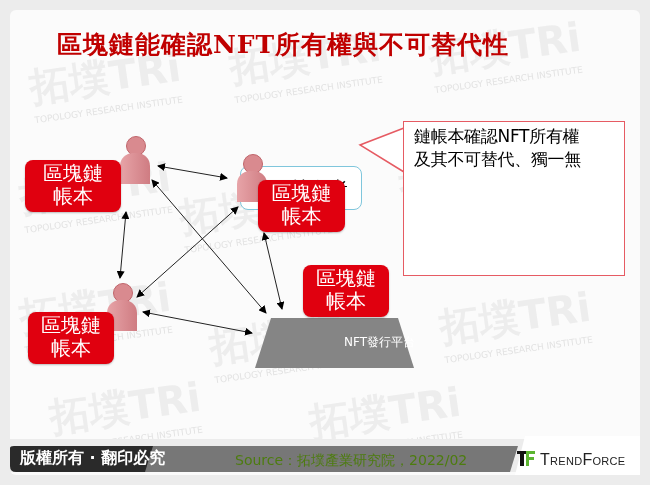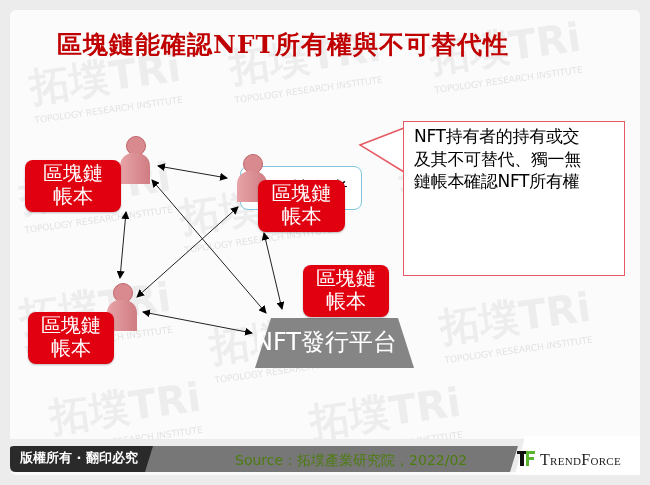--- a/index.html
+++ b/index.html
@@ -7,26 +7,26 @@
   .slide{position:absolute;left:10px;top:10px;width:630px;height:465px;background:#fbfbfb;border-radius:6px;overflow:hidden;}
   .wm{position:absolute;color:#ececec;font-weight:bold;font-size:40px;font-family:"DejaVu Sans",sans-serif;transform:rotate(-8deg);white-space:nowrap;opacity:.9;pointer-events:none;}
   .wm small{display:block;font-size:9px;font-weight:normal;color:#e0e0e0;}
   .title{position:absolute;left:0;top:28px;width:566px;text-align:center;color:#c00000;font-size:25px;font-weight:bold;font-family:"DejaVu Serif","Liberation Serif",serif;letter-spacing:1px;}
   .redbox{position:absolute;background:#e0000f;color:#fff;border-radius:8px;font-size:20px;text-align:center;line-height:23px;box-shadow:0 1px 2px rgba(0,0,0,.25);}
   .person{position:absolute;width:30px;height:48px;}
   .person .head{position:absolute;left:6px;top:0;width:18px;height:18px;border-radius:50%;background:#d98a8f;border:1px solid #c0656b;}
   .person .body{position:absolute;left:0;top:17px;width:30px;height:31px;border-radius:13px 13px 0 0;background:linear-gradient(90deg,#e7a4a8,#cf7c82);}
   .holder{position:absolute;left:240px;top:122px;width:120px;height:42px;border:1.5px solid #7fc6dc;border-radius:8px;background:#fff;font-size:19px;text-align:center;line-height:42px;color:#000;margin-top:44px;}
   .callout{position:absolute;left:403px;top:121px;width:222px;height:155px;border:1.5px solid #e65b63;background:#fff;font-size:17px;line-height:22.5px;padding:3px 0 0 10px;box-sizing:border-box;color:#000;letter-spacing:-0.3px;}
-  .platform-label{position:absolute;left:255px;top:317px;width:160px;height:50px;line-height:50px;text-align:left;color:#fff;font-size:24px;}
+  .platform-label{position:absolute;left:255px;top:317px;width:160px;height:50px;line-height:50px;text-align:right;color:#fff;font-size:12px;}
   svg.lines{position:absolute;left:0;top:0;width:650px;height:485px;pointer-events:none;}
-  .footer-left-text{position:absolute;left:20px;top:448px;color:#fff;font-size:13px;font-weight:bold;line-height:20px;}
+  .footer-left-text{position:absolute;left:20px;top:448px;color:#fff;font-size:16px;font-weight:bold;line-height:20px;}
   .source{position:absolute;left:235px;top:450px;color:#4d7c0f;font-size:14px;line-height:20px;}
   .tf-logo{position:absolute;left:517px;top:449px;width:18px;height:18px;}
-  .tf-text{position:absolute;left:540px;top:450px;font-family:Liberation Serif, serif;font-size:14px;color:#222;letter-spacing:0.3px;line-height:20px;text-align:center;}
+  .tf-text{position:absolute;left:540px;top:450px;font-family:Liberation Sans, sans-serif;font-size:14px;color:#222;letter-spacing:0.3px;line-height:20px;text-align:center;}
 </style>
 </head>
 <body>
 
 <div class="slide">
   <div class="wm" style="left:20px;top:40px;"><span>拓墣TRi</span><small>TOPOLOGY RESEARCH INSTITUTE</small></div>
   <div class="wm" style="left:220px;top:20px;"><span>拓墣TRi</span><small>TOPOLOGY RESEARCH INSTITUTE</small></div>
   <div class="wm" style="left:420px;top:10px;"><span>拓墣TRi</span><small>TOPOLOGY RESEARCH INSTITUTE</small></div>
   <div class="wm" style="left:10px;top:150px;"><span>拓墣TRi</span><small>TOPOLOGY RESEARCH INSTITUTE</small></div>
   <div class="wm" style="left:170px;top:170px;"><span>拓墣TRi</span><small>TOPOLOGY RESEARCH INSTITUTE</small></div>
@@ -93,23 +93,22 @@
   <div>帳本</div>
 </div>
 
 <div class="redbox" style="left:303px;top:265px;width:86px;height:50px;padding-top:2px;">
   <div>區塊鏈</div>
   <div>帳本</div>
 </div>
 <div class="platform-label">NFT發行平台</div>
 
 <div class="callout">
-  <div>NFT持有者的持有或交</div>
+  <div>鏈帳本確認NFT所有權</div>
   <div>及其不可替代、獨一無</div>
-  <div>鏈帳本確認NFT所有權</div>
 </div>
 
 <div class="footer-left-text">版權所有 · 翻印必究</div>
 <div class="source">Source：拓墣產業研究院，2022/02</div>
 <svg class="tf-logo" viewBox="0 0 18 18">
   <rect x="0" y="2" width="9" height="3" fill="#111"></rect>
   <rect x="3" y="5" width="4" height="12" fill="#111"></rect>
   <rect x="9" y="2" width="9" height="3" fill="#5cb531"></rect>
   <rect x="9" y="8" width="8" height="3" fill="#5cb531"></rect>
   <rect x="9" y="5" width="3" height="12" fill="#5cb531"></rect>

